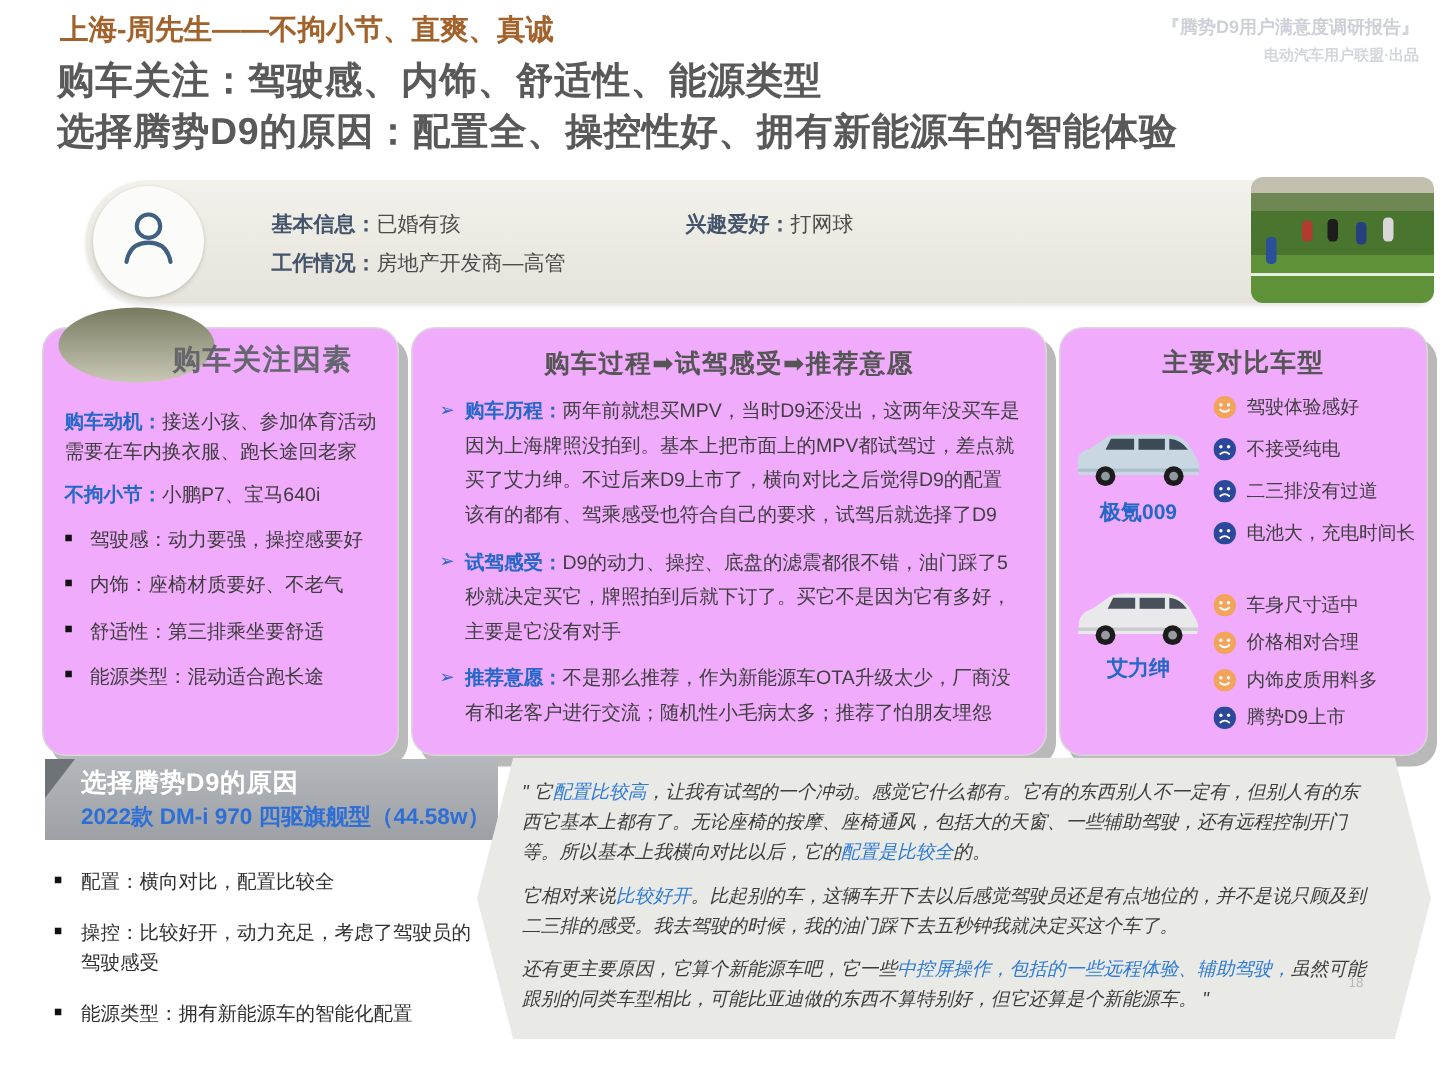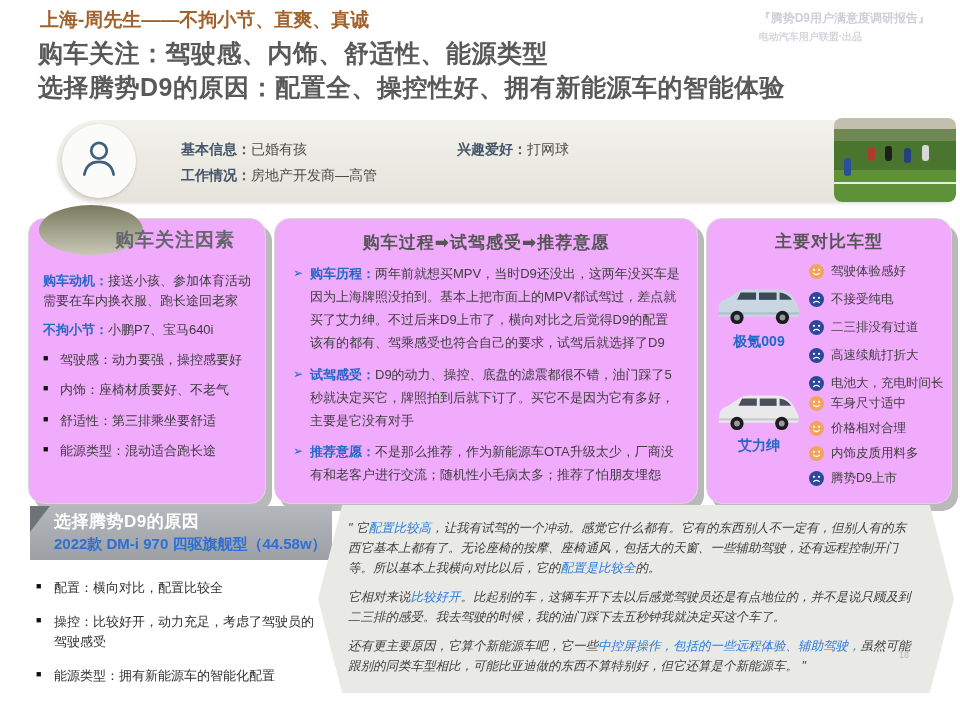--- a/index.html
+++ b/index.html
@@ -3,21 +3,21 @@
 <meta charset="utf-8">
 <style>
   html,body{margin:0;padding:0;background:#888;}
   .slide{position:relative;width:960px;height:720px;background:#ffffff;overflow:hidden;
          font-family:"Liberation Sans","DejaVu Sans",sans-serif;}
 
   
   .kicker{position:absolute;left:40px;top:7px;font-size:19px;font-weight:bold;color:#A2622C;}
   .title{position:absolute;left:38px;font-size:25px;font-weight:bold;color:#595959;letter-spacing:.5px;}
   .t1{top:37px;} .t2{top:71px;}
-  .watermark{position:absolute;right:30px;top:10px;text-align:left;font-weight:bold;}
+  .watermark{position:absolute;right:14px;top:10px;text-align:right;font-weight:bold;}
   .wm1{font-size:12px;color:#cdd1d7;}
   .wm2{font-size:10px;color:#d3d7dc;margin-top:3px;}
 
   
   .band{position:absolute;left:57px;top:120px;width:898px;height:82px;
         background:linear-gradient(180deg,#f2f1eb,#e5e3db);
         border-radius:44px 12px 12px 44px;box-shadow:0 2px 3px rgba(0,0,0,.10);}
   .avatar{position:absolute;left:5px;top:4px;width:74px;height:74px;border-radius:50%;
           background:#fbfbf9;box-shadow:0 1px 3px rgba(0,0,0,.18);
           display:flex;align-items:center;justify-content:center;}
@@ -206,29 +206,20 @@
             </svg></span>
         <span>二三排没有过道</span>
       </div>
       <div class="point">
         <span class="face"><svg viewBox="0 0 20 20" width="15" height="15">
               <circle cx="10" cy="10" r="10" fill="#2C489A"></circle>
               <circle cx="6.6" cy="7.8" r="1.5" fill="#fff"></circle>
               <circle cx="13.4" cy="7.8" r="1.5" fill="#fff"></circle>
               <path d="M6 14.2 Q10 10.8 14 14.2" stroke="#fff" stroke-width="1.6" fill="none" stroke-linecap="round"></path>
             </svg></span>
-        <span>高速续航打折大</span>
-      </div>
-      <div class="point">
-        <span class="face"><svg viewBox="0 0 20 20" width="15" height="15">
-              <circle cx="10" cy="10" r="10" fill="#2C489A"></circle>
-              <circle cx="6.6" cy="7.8" r="1.5" fill="#fff"></circle>
-              <circle cx="13.4" cy="7.8" r="1.5" fill="#fff"></circle>
-              <path d="M6 14.2 Q10 10.8 14 14.2" stroke="#fff" stroke-width="1.6" fill="none" stroke-linecap="round"></path>
-            </svg></span>
         <span>电池大，充电时间长</span>
       </div>
     </div>
 
     <div class="car-img ci2">
       <svg viewBox="0 0 120 60" width="88" height="44">
         <path d="M5 46 L6 34 Q8 26 18 23 L34 12 Q38 9 48 9 L86 9 Q99 10 107 23 L113 34 Q115 38 114 43 L113 46 Z" fill="#E9E9EC"></path>
         <path d="M37 13 L32 23 L57 23 L57 13 Z" fill="#49505C"></path>
         <rect x="61" y="13" width="23" height="10" fill="#49505C"></rect>
         <path d="M88 13 Q98 14 104 23 L88 23 Z" fill="#49505C"></path>

